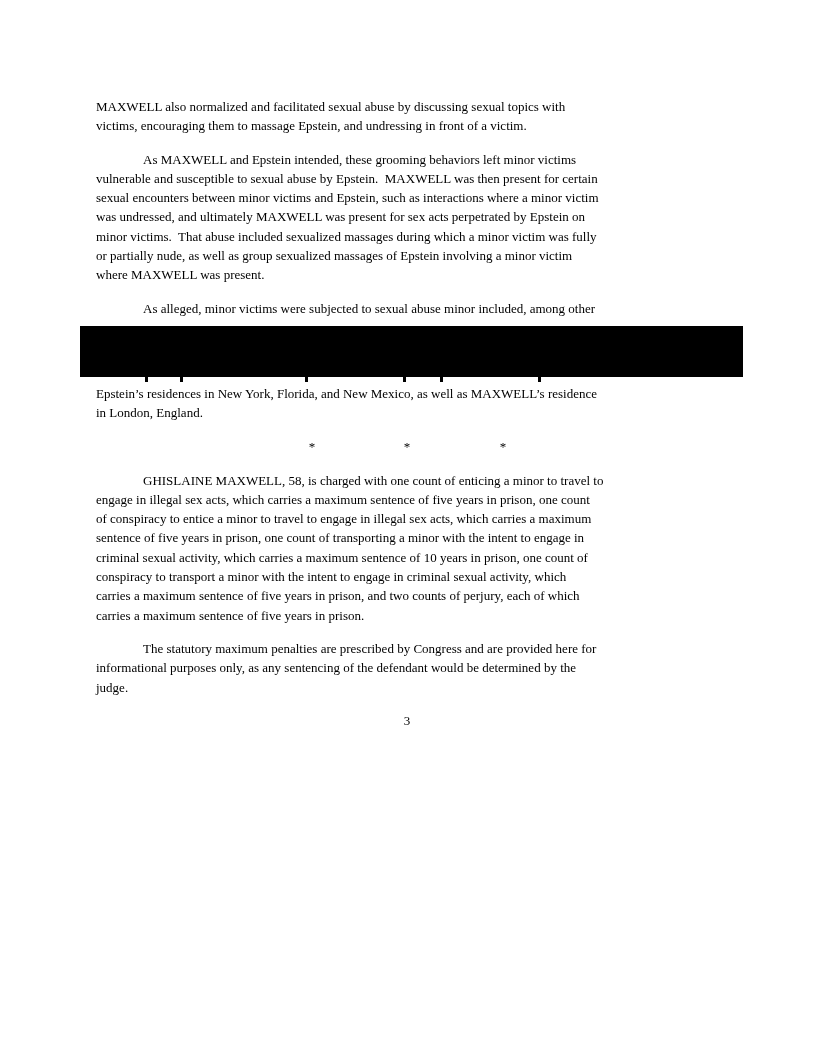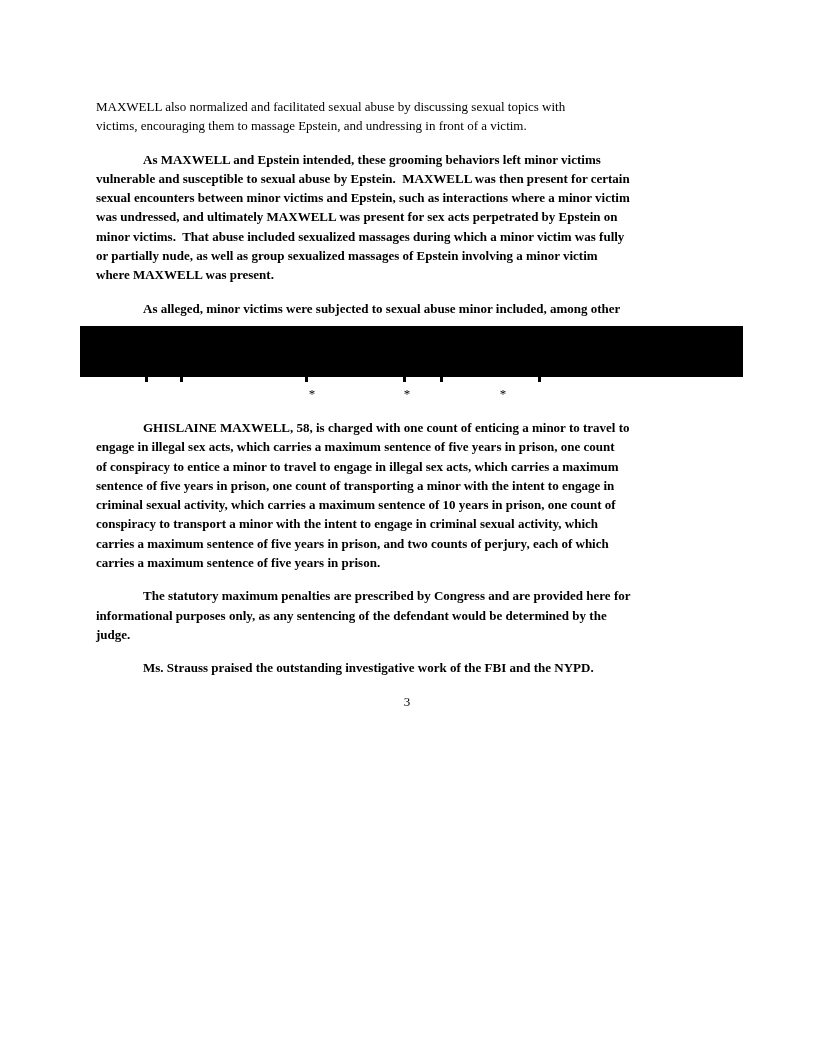--- a/index.html
+++ b/index.html
@@ -8,21 +8,21 @@
     width:816px;height:1056px;
     background:#ffffff;
     color:#000;
     font-family:"Liberation Serif", serif;
     font-size:13px;
     line-height:19.3px;
     overflow:hidden;
   }
   .content{position:absolute;left:96px;top:97px;width:680px;}
   .para{white-space:pre-wrap;margin:0 0 14px 0;}
-  .indent{text-indent:47px;font-weight:bold;}
+  .indent{text-indent:47px;}
   .underlined{text-decoration:underline;text-decoration-thickness:2px;}
   .redact-inline{
     display:inline-block;height:22px;background:#000;
     vertical-align:text-bottom;margin-top:-4px;
   }
   .w1{width:85px;}
   .w2{width:58px;}
   .w3{width:85px;}
   .redaction-wrap{
     position:relative;width:663px;height:51px;background:#000;
@@ -59,20 +59,22 @@
 
     <div class="redaction-wrap">
       <div class="desc-tick" style="left:65px"></div>
       <div class="desc-tick" style="left:100px"></div>
       <div class="desc-tick" style="left:225px"></div>
       <div class="desc-tick" style="left:323px"></div>
       <div class="desc-tick" style="left:360px"></div>
       <div class="desc-tick" style="left:458px"></div>
     </div>
 
+    <div class="para">Epstein’s residences in New York, Florida, and New Mexico, as well as MAXWELL’s residence
+in London, England.</div>
 
 
     <div class="separator">
         <span class="sep-ast a1">*</span>
         <span class="sep-ast a2">*</span>
         <span class="sep-ast a3">*</span>
       </div>
 
     <div class="para indent">GHISLAINE MAXWELL, 58, is charged with one count of enticing a minor to travel to
 engage in illegal sex acts, which carries a maximum sentence of five years in prison, one count
@@ -80,21 +82,20 @@
 sentence of five years in prison, one count of transporting a minor with the intent to engage in
 criminal sexual activity, which carries a maximum sentence of 10 years in prison, one count of
 conspiracy to transport a minor with the intent to engage in criminal sexual activity, which
 carries a maximum sentence of five years in prison, and two counts of perjury, each of which
 carries a maximum sentence of five years in prison.</div>
 
     <div class="para indent">The statutory maximum penalties are prescribed by Congress and are provided here for
 informational purposes only, as any sentencing of the defendant would be determined by the
 judge.</div>
 
-    <div class="para indent">Ms. Strauss praised the outstanding investigative work of the FBI and the NYPD.</div>
 
 
 
     <div class="footer-row pgnum">
       <span class="center-abs">3</span>
     </div>
 
   </div>
 </div>
 

